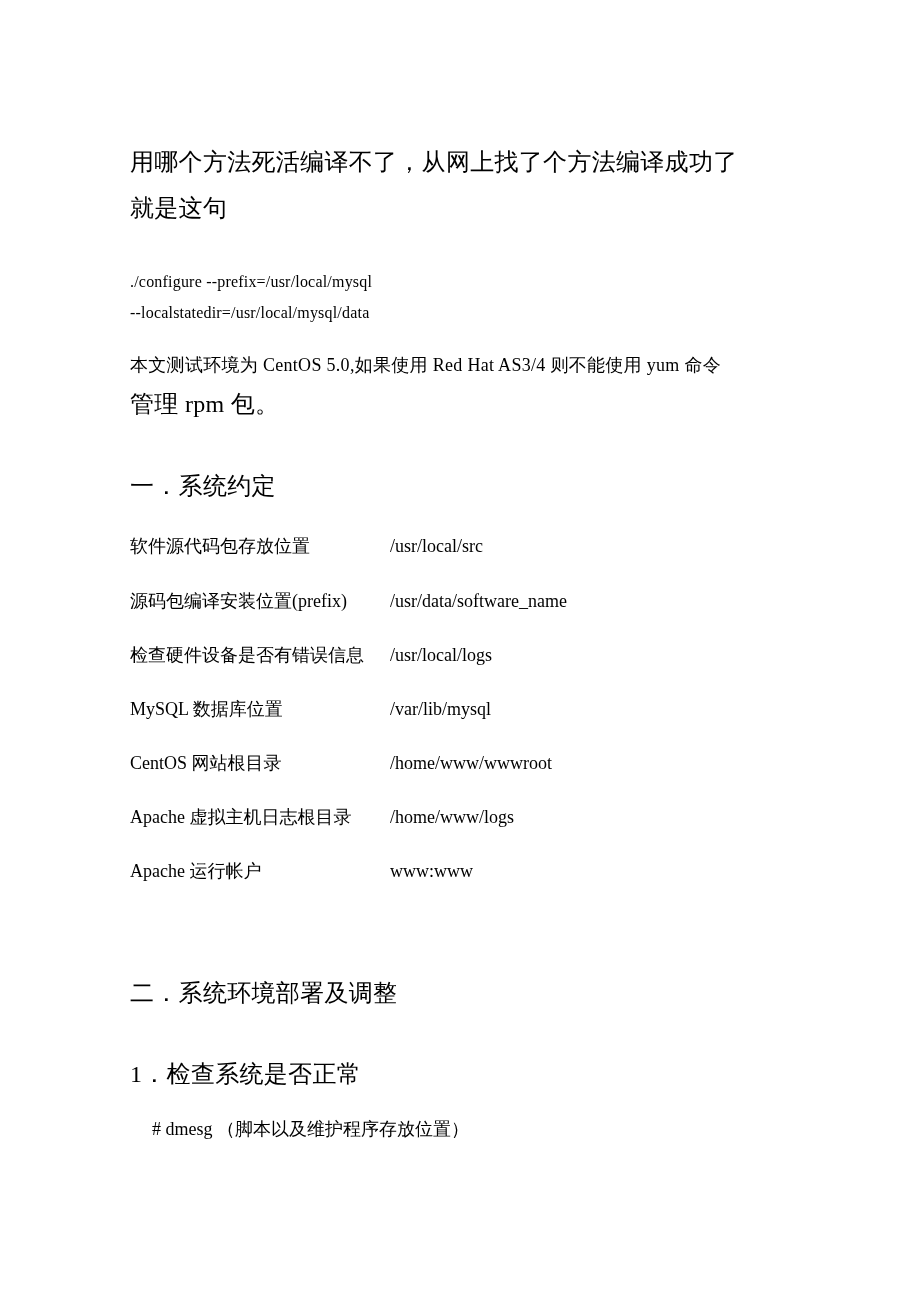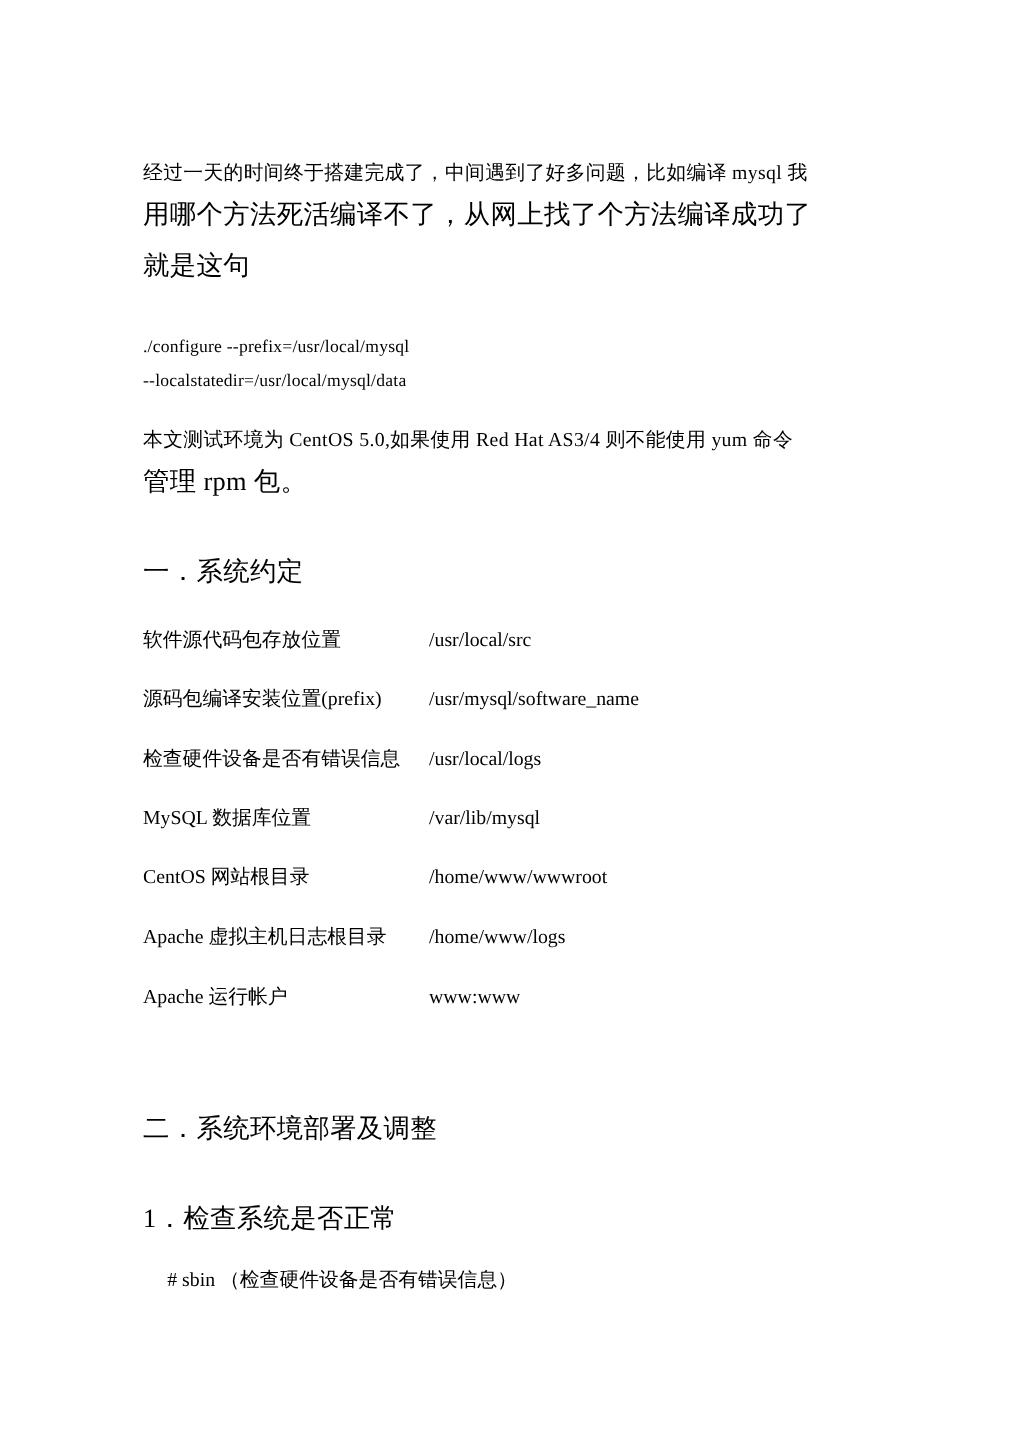--- a/index.html
+++ b/index.html
@@ -56,21 +56,20 @@
       padding-left: 22px;
       font-size: 18px;
       margin-bottom: 14px;
     }
   </style>
 </head>
 <body>
 
 <div>
 
-  <div class="para-wide">经过一天的时间终于搭建完成了，中间遇到了好多问题，比如编译 mysql 我</div>
   <div class="para">用哪个方法死活编译不了，从网上找了个方法编译成功了</div>
   <div class="para">就是这句</div>
 
   <div class="spacer-md"></div>
 
   <div class="code-line">./configure --prefix=/usr/local/mysql</div>
   <div class="code-line">--localstatedir=/usr/local/mysql/data</div>
 
   <div class="spacer-sm"></div>
 
@@ -83,21 +82,21 @@
 
   <div class="spacer-sm"></div>
 
   <div class="table-row">
     <div class="col-label">软件源代码包存放位置</div>
     <div class="col-value">/usr/local/src</div>
   </div>
 
   <div class="table-row">
     <div class="col-label">源码包编译安装位置(prefix)</div>
-    <div class="col-value">/usr/mysql/software_name</div>
+    <div class="col-value">/usr/data/software_name</div>
   </div>
 
   <div class="table-row">
     <div class="col-label">检查硬件设备是否有错误信息</div>
     <div class="col-value">/usr/local/logs</div>
   </div>
 
   <div class="table-row">
     <div class="col-label">MySQL 数据库位置</div>
     <div class="col-value">/var/lib/mysql</div>
@@ -121,15 +120,15 @@
   <div class="spacer-lg"></div>
 
   <div class="para">二．系统环境部署及调整</div>
 
   <div class="spacer-md"></div>
 
   <div class="para">1．检查系统是否正常</div>
 
   <div style="height:14px;"></div>
 
-  <div class="indent-1"># sbin  （检查硬件设备是否有错误信息）</div>
+  <div class="indent-1"># dmesg  （脚本以及维护程序存放位置）</div>
 
 </div>
 
 </body></html>

